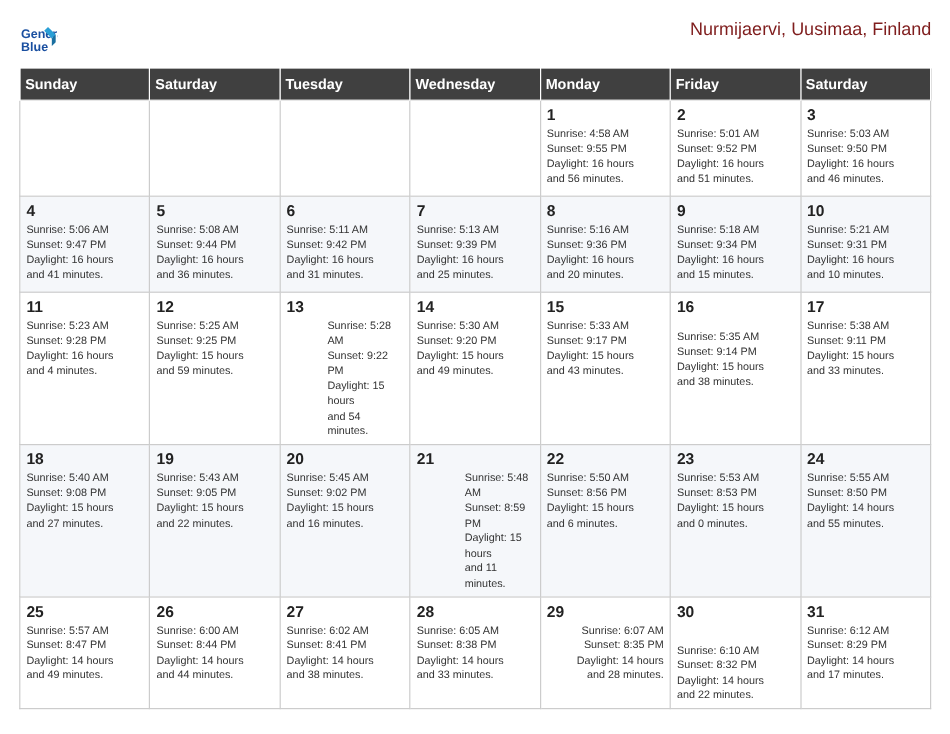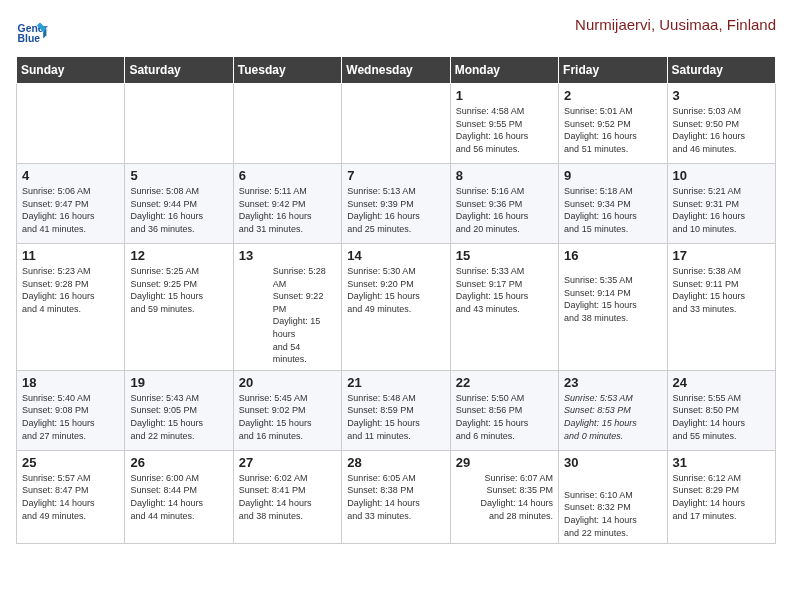--- a/index.html
+++ b/index.html
@@ -257,35 +257,35 @@
         </td>
         <td>
           <span class="day-num">20</span>
           <div class="day-info" style="white-space: pre-line;">Sunrise: 5:45 AM
 Sunset: 9:02 PM
 Daylight: 15 hours
 and 16 minutes.</div>
         </td>
         <td>
           <span class="day-num">21</span>
-          <div class="day-info" style="white-space: pre-line;">Sunrise: 5:48 AM
+          <div class="day-info" style="white-space: pre-line; margin-left: 40px;">Sunrise: 5:48 AM
 Sunset: 8:59 PM
 Daylight: 15 hours
 and 11 minutes.</div>
         </td>
         <td>
           <span class="day-num">22</span>
           <div class="day-info" style="white-space: pre-line;">Sunrise: 5:50 AM
 Sunset: 8:56 PM
 Daylight: 15 hours
 and 6 minutes.</div>
         </td>
         <td>
           <span class="day-num">23</span>
-          <div class="day-info" style="white-space: pre-line; font-style: italic;">Sunrise: 5:53 AM
+          <div class="day-info" style="white-space: pre-line;">Sunrise: 5:53 AM
 Sunset: 8:53 PM
 Daylight: 15 hours
 and 0 minutes.</div>
         </td>
         <td>
           <span class="day-num">24</span>
           <div class="day-info" style="white-space: pre-line;">Sunrise: 5:55 AM
 Sunset: 8:50 PM
 Daylight: 14 hours
 and 55 minutes.</div>

